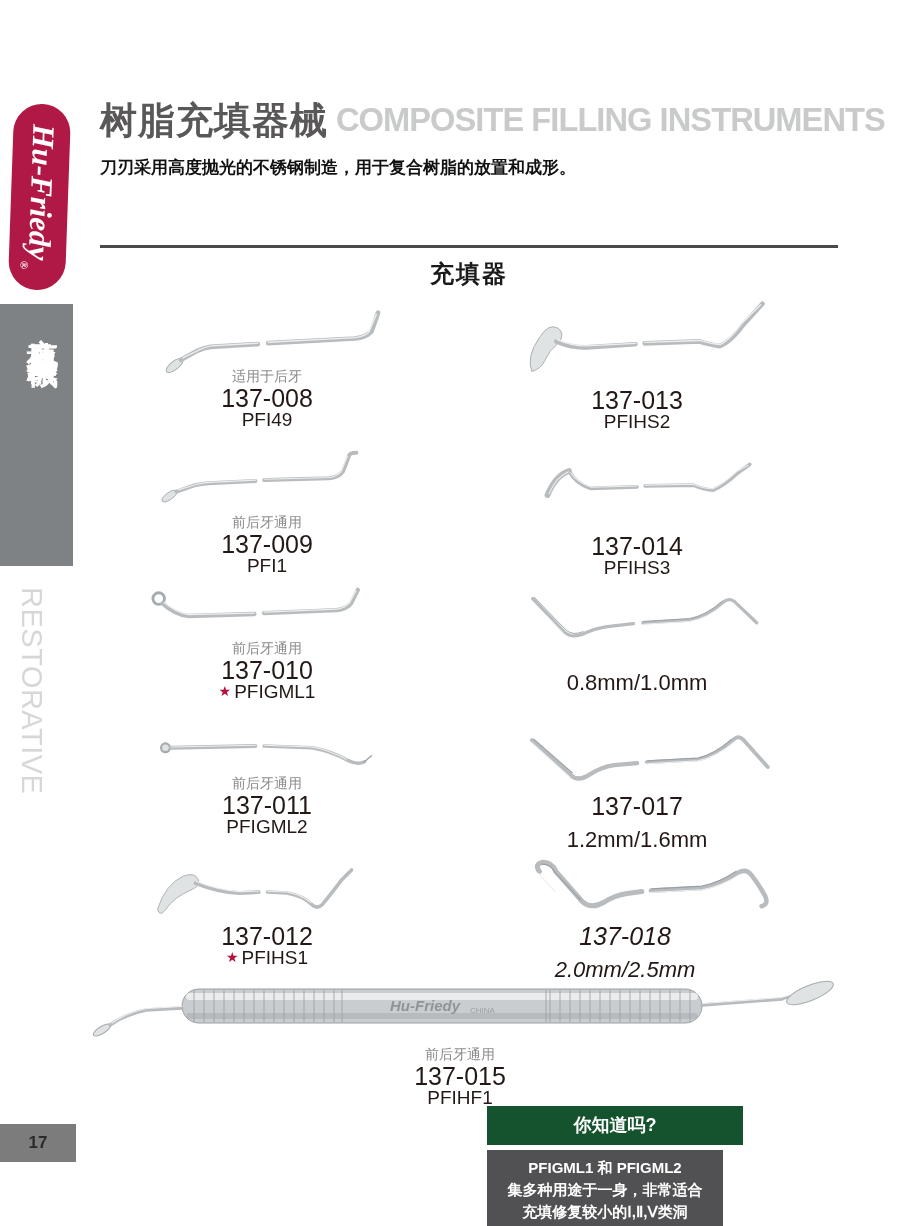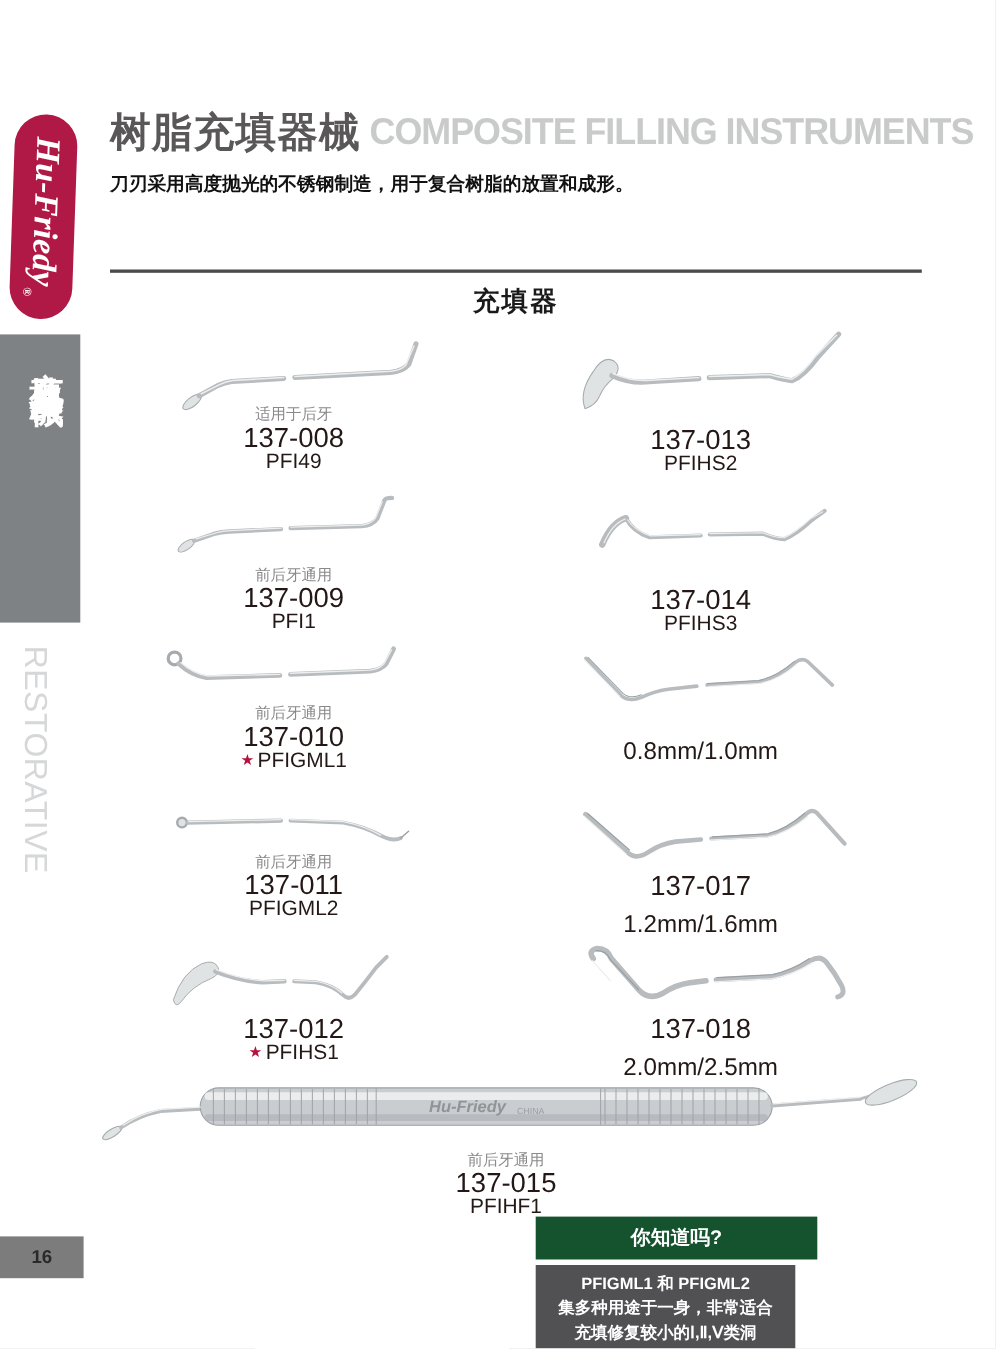--- a/index.html
+++ b/index.html
@@ -80,21 +80,21 @@
     </div>
   </div>
 
   <div class="cat-bar">
     <div class="cat-cn">充填及修复器械</div>
   </div>
 
   <div class="restorative">RESTORATIVE</div>
 
   <div class="pagenum-badge">
-    <span>16</span>
+    <span>17</span>
   </div>
 
   <div class="titles">
     <span class="title-cn">树脂充填器械</span><span class="title-en">COMPOSITE FILLING INSTRUMENTS</span>
   </div>
   <div class="desc">刀刃采用高度抛光的不锈钢制造，用于复合树脂的放置和成形。</div>
   <div class="rule"></div>
   <div class="section-heading">充填器</div>
 
   <div class="inst" style="left:145px;top:308px;width:248px;height:74px;">
@@ -234,21 +234,21 @@
     <div class="code">137-014</div>
     <div class="model">PFIHS3</div>
   </div>
   <div class="plabel" style="left:512px;top:660px;">
     <div class="size">0.8mm/1.0mm</div>
   </div>
   <div class="plabel" style="left:512px;top:796px;">
     <div class="code">137-017</div>
     <div class="size">1.2mm/1.6mm</div>
   </div>
-  <div class="plabel" style="left:512px;top:926px;">
+  <div class="plabel" style="left:500px;top:926px;font-style:italic;">
     <div class="code">137-018</div>
     <div class="size">2.0mm/2.5mm</div>
   </div>
 
   <div class="plabel" style="left:335px;top:1046px;">
     <div class="note">前后牙通用</div>
     <div class="code">137-015</div>
     <div class="model">PFIHF1</div>
   </div>
 

